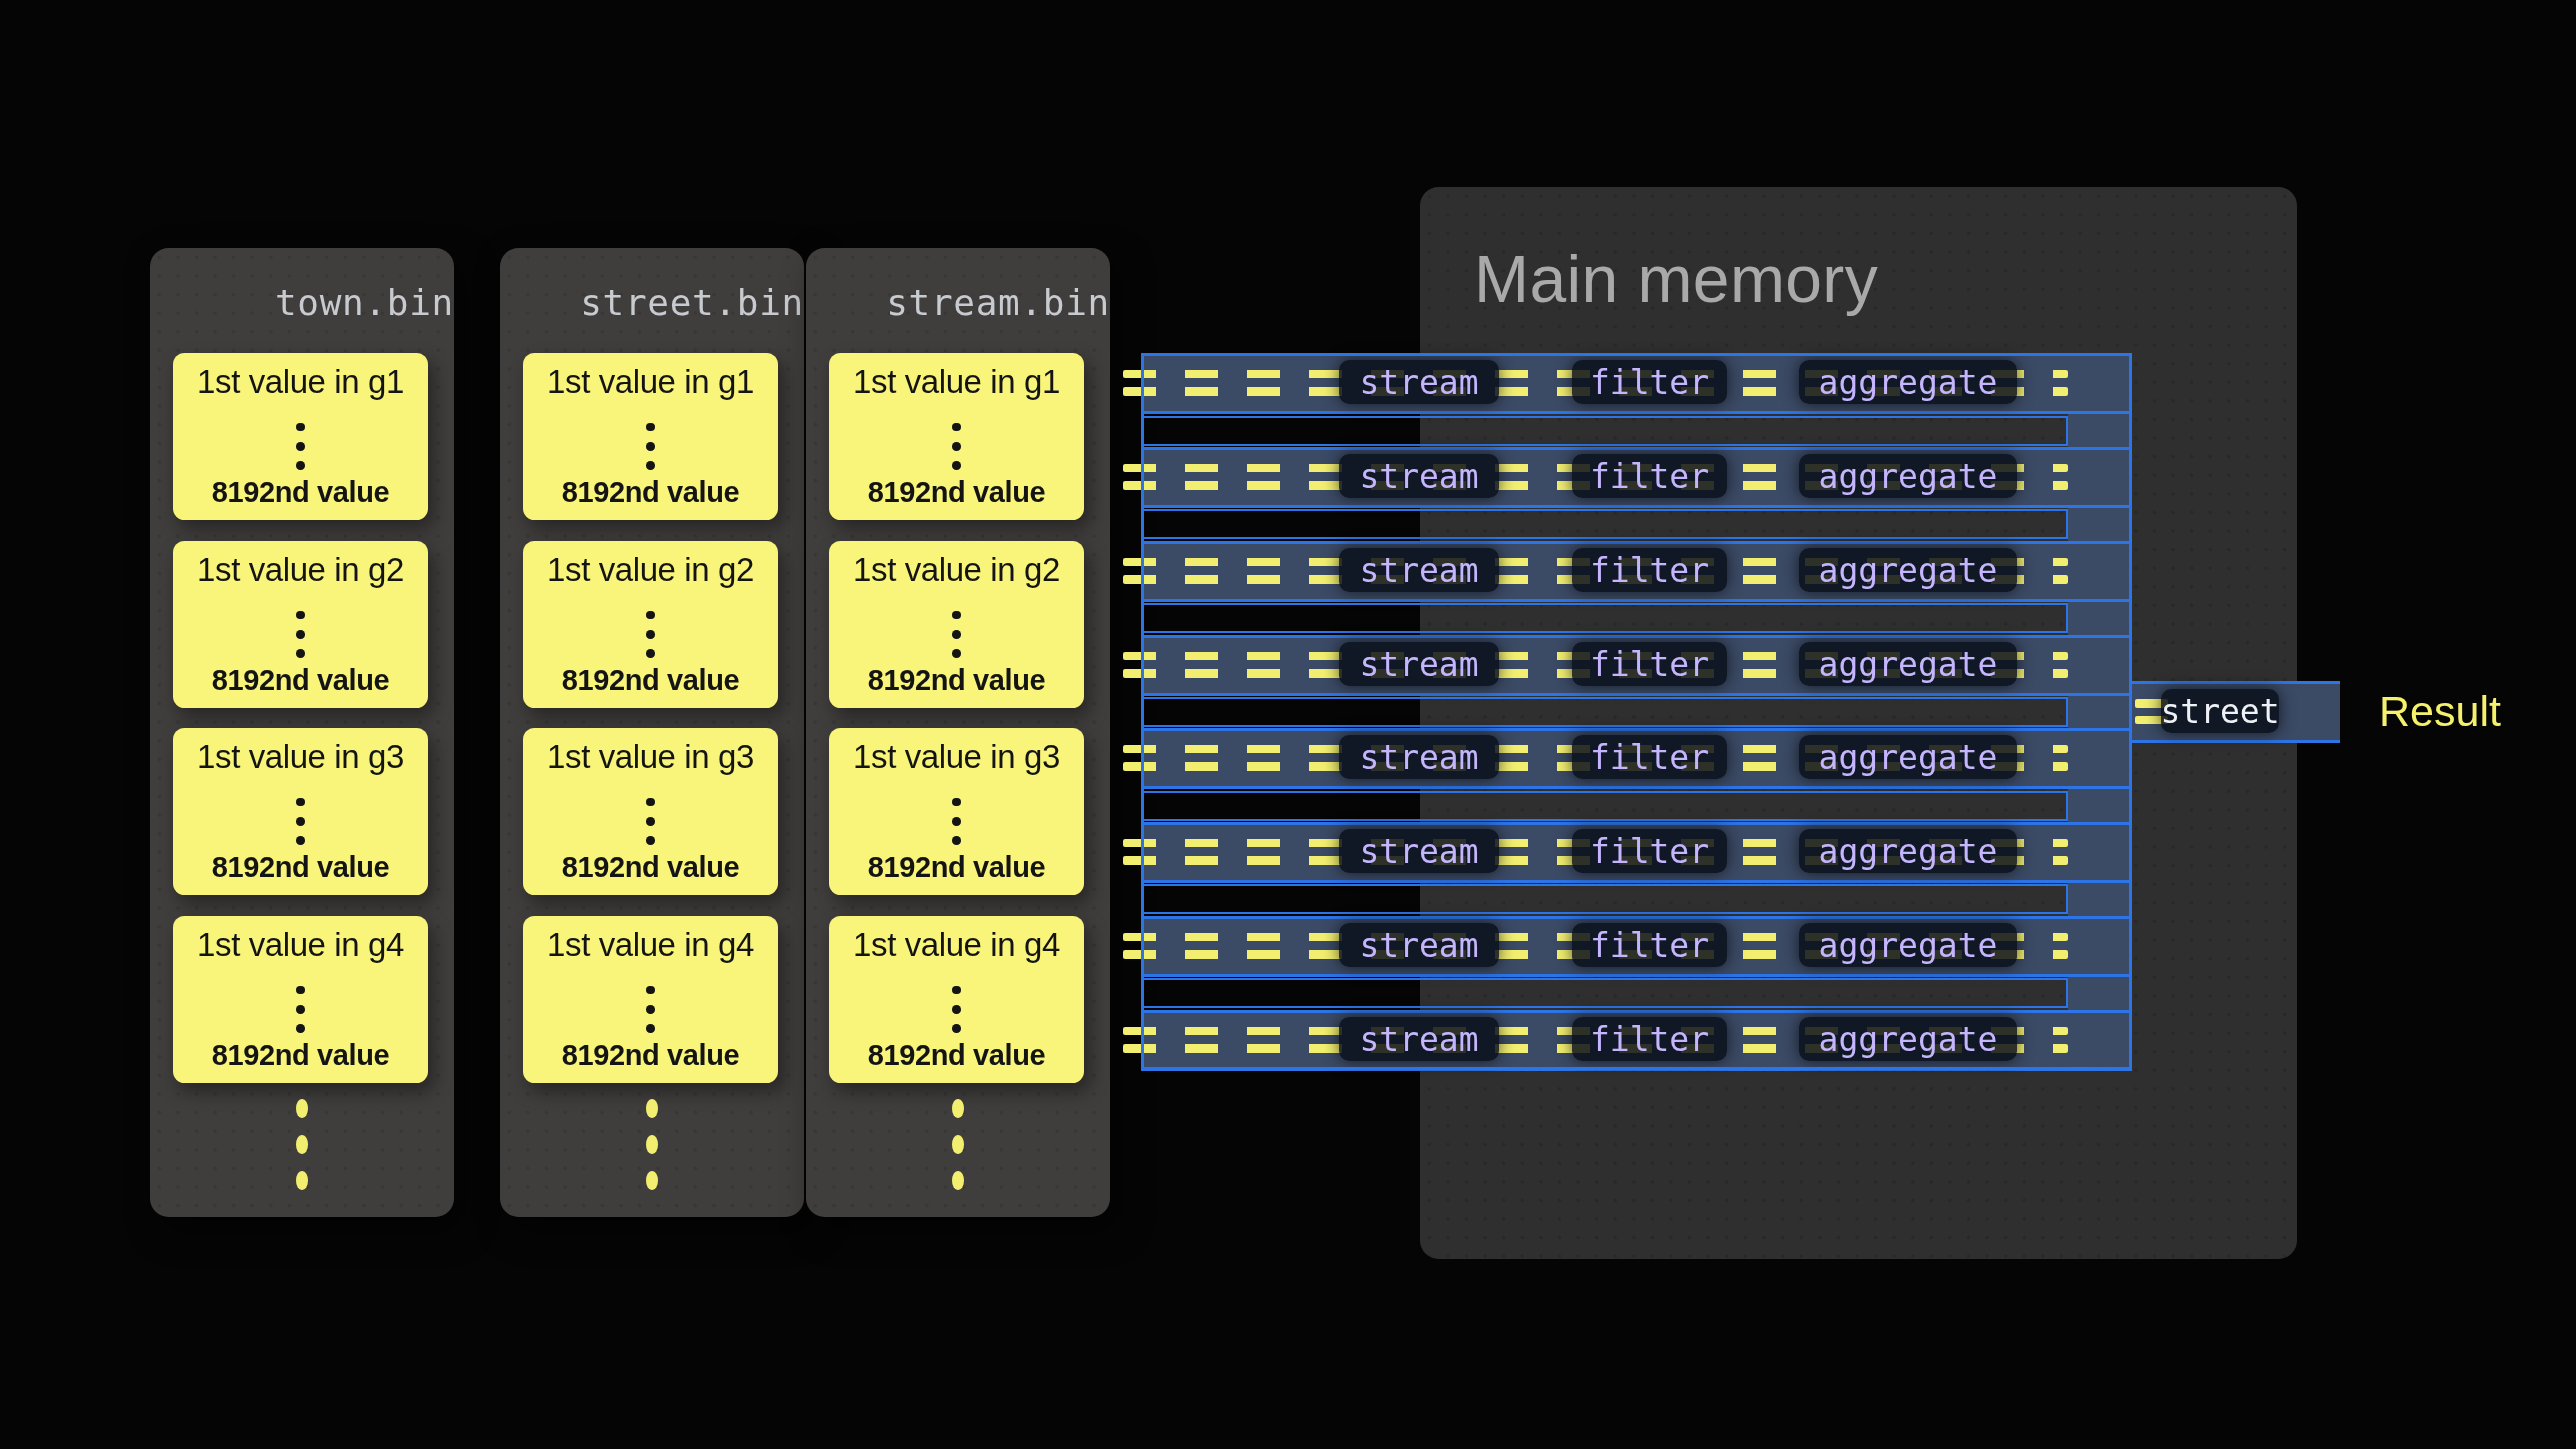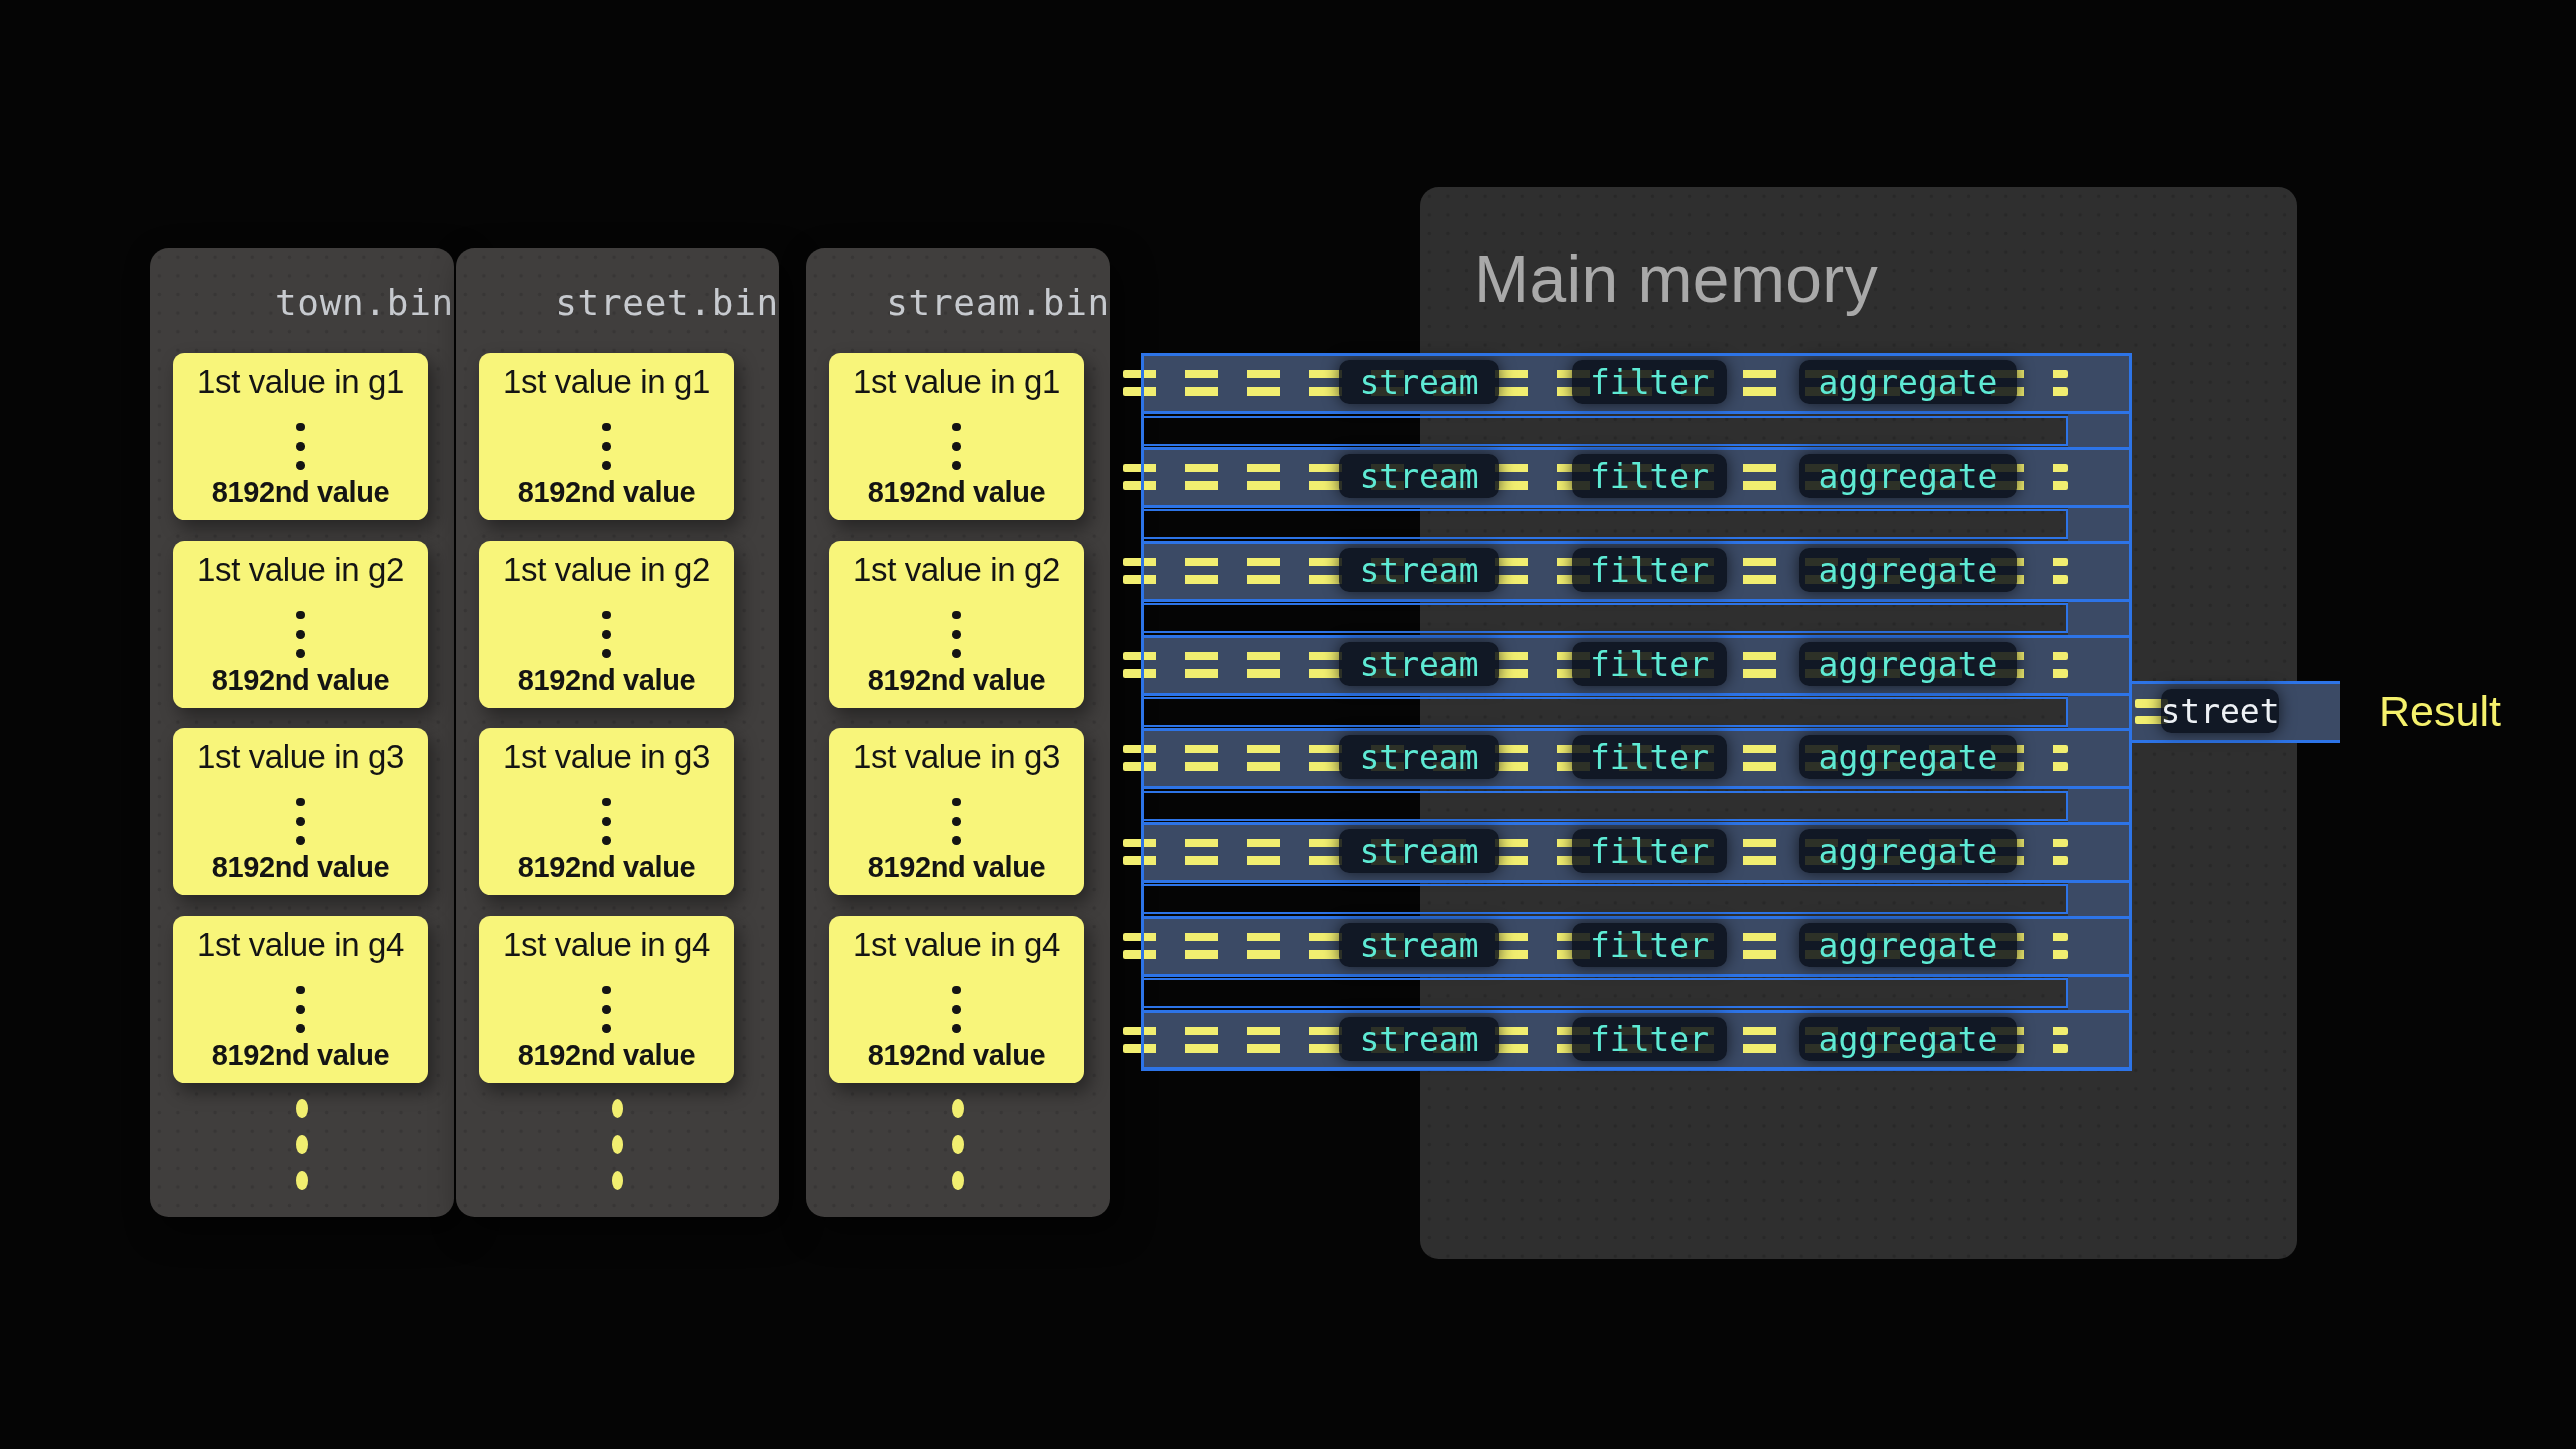--- a/index.html
+++ b/index.html
@@ -68,21 +68,21 @@
     background-image:repeating-linear-gradient(90deg, var(--dash) 0 33px, transparent 33px 62px);
   }
   .dash-top{top:13.6px;}
   .dash-bot{top:31px;}
   .op-box{
     position:absolute;top:4.3px;height:44px;
     background:var(--boxdark);border-radius:10px;
     box-shadow:0 0 15.7px rgba(0,0,0,0.65);
     display:flex;align-items:center;justify-content:center;
     font-family:"DejaVu Sans Mono","Liberation Mono",monospace;
-    font-size:33px;color:#5eead4;
+    font-size:33px;color:#c4b5fd;
   }
   .strip{
     position:absolute;left:1141px;width:927px;height:30px;
     border:2.9px solid var(--blue);box-sizing:border-box;background:transparent;
   }
 
   
   .merge-band{
     position:absolute;left:2132px;top:681px;width:208px;height:62px;
     background:var(--navy);
@@ -150,21 +150,21 @@
           <i></i>
         </div>
         <div class="g-bottom">8192nd value</div>
       </div>
       <div class="col-dots">
         <i></i>
         <i></i>
         <i></i>
       </div>
     </div>
-    <div class="file-col" style="left: 456px; padding-left: 19px;">
+    <div class="file-col" style="left: 500px;">
       <div class="col-title">street.bin</div>
       <div class="granule" style="top: 105px;">
         <div class="g-top">1st value in g1</div>
         <div class="g-dots">
           <i></i>
           <i></i>
           <i></i>
         </div>
         <div class="g-bottom">8192nd value</div>
       </div>

